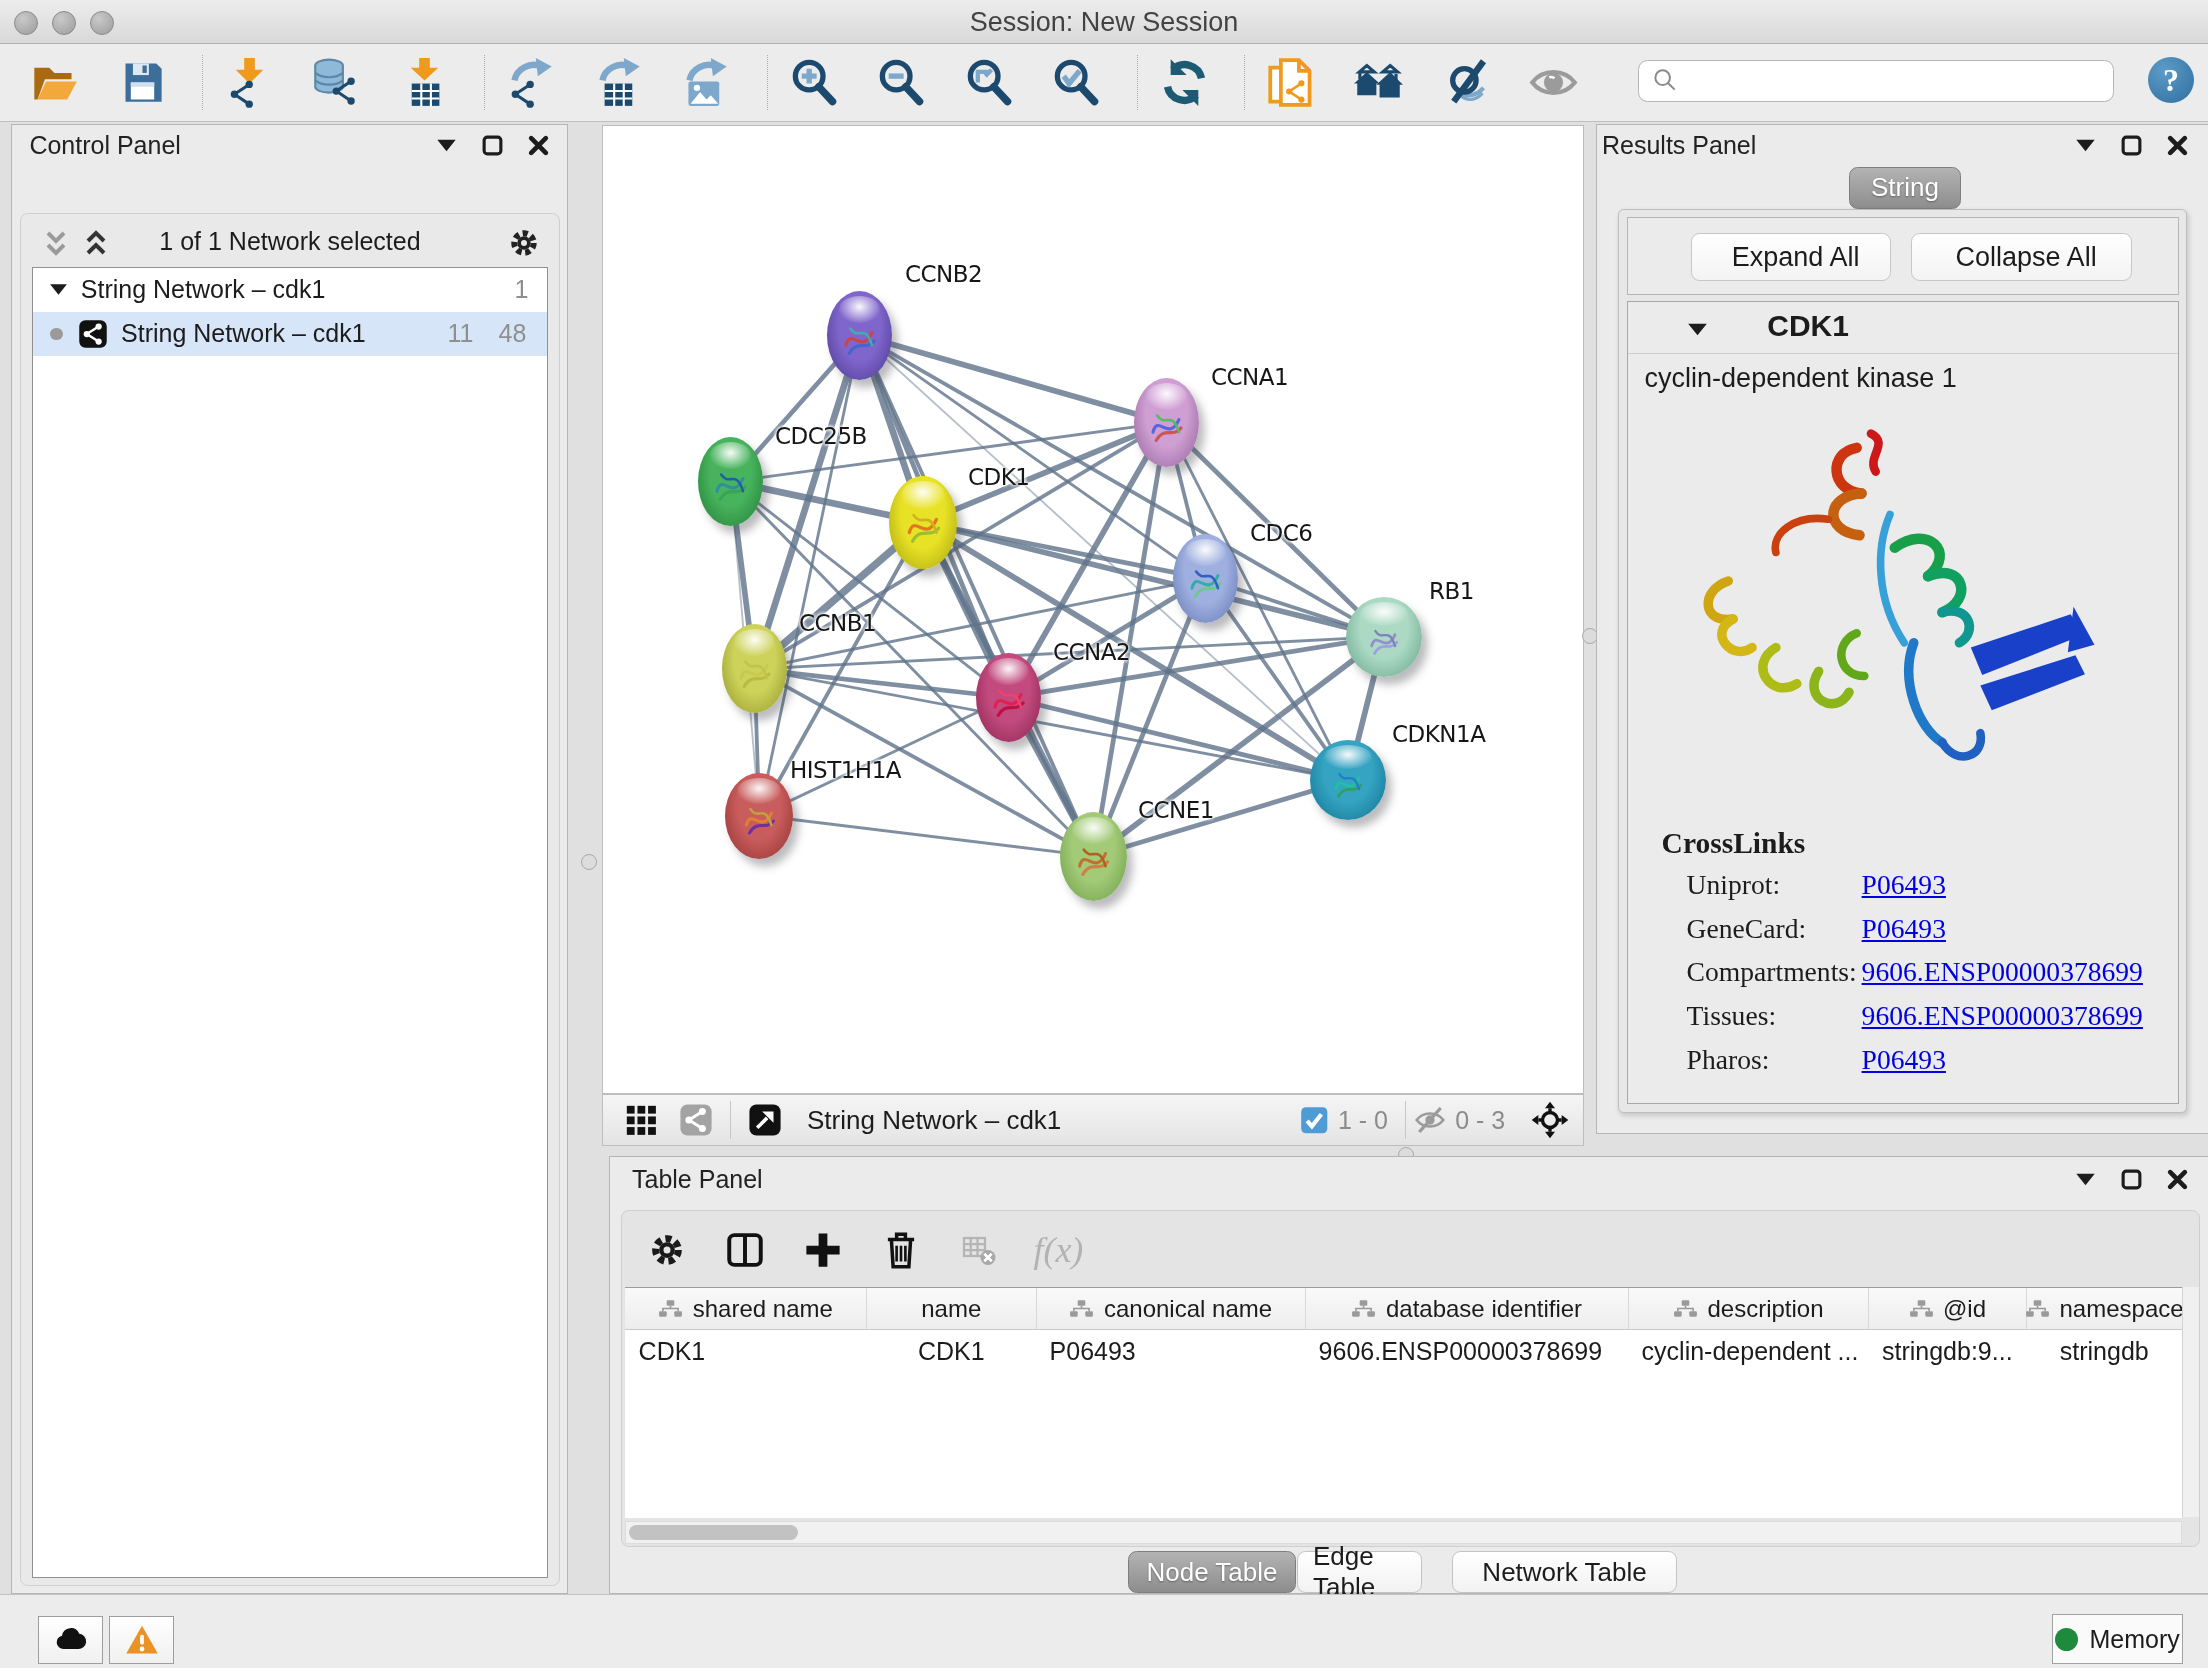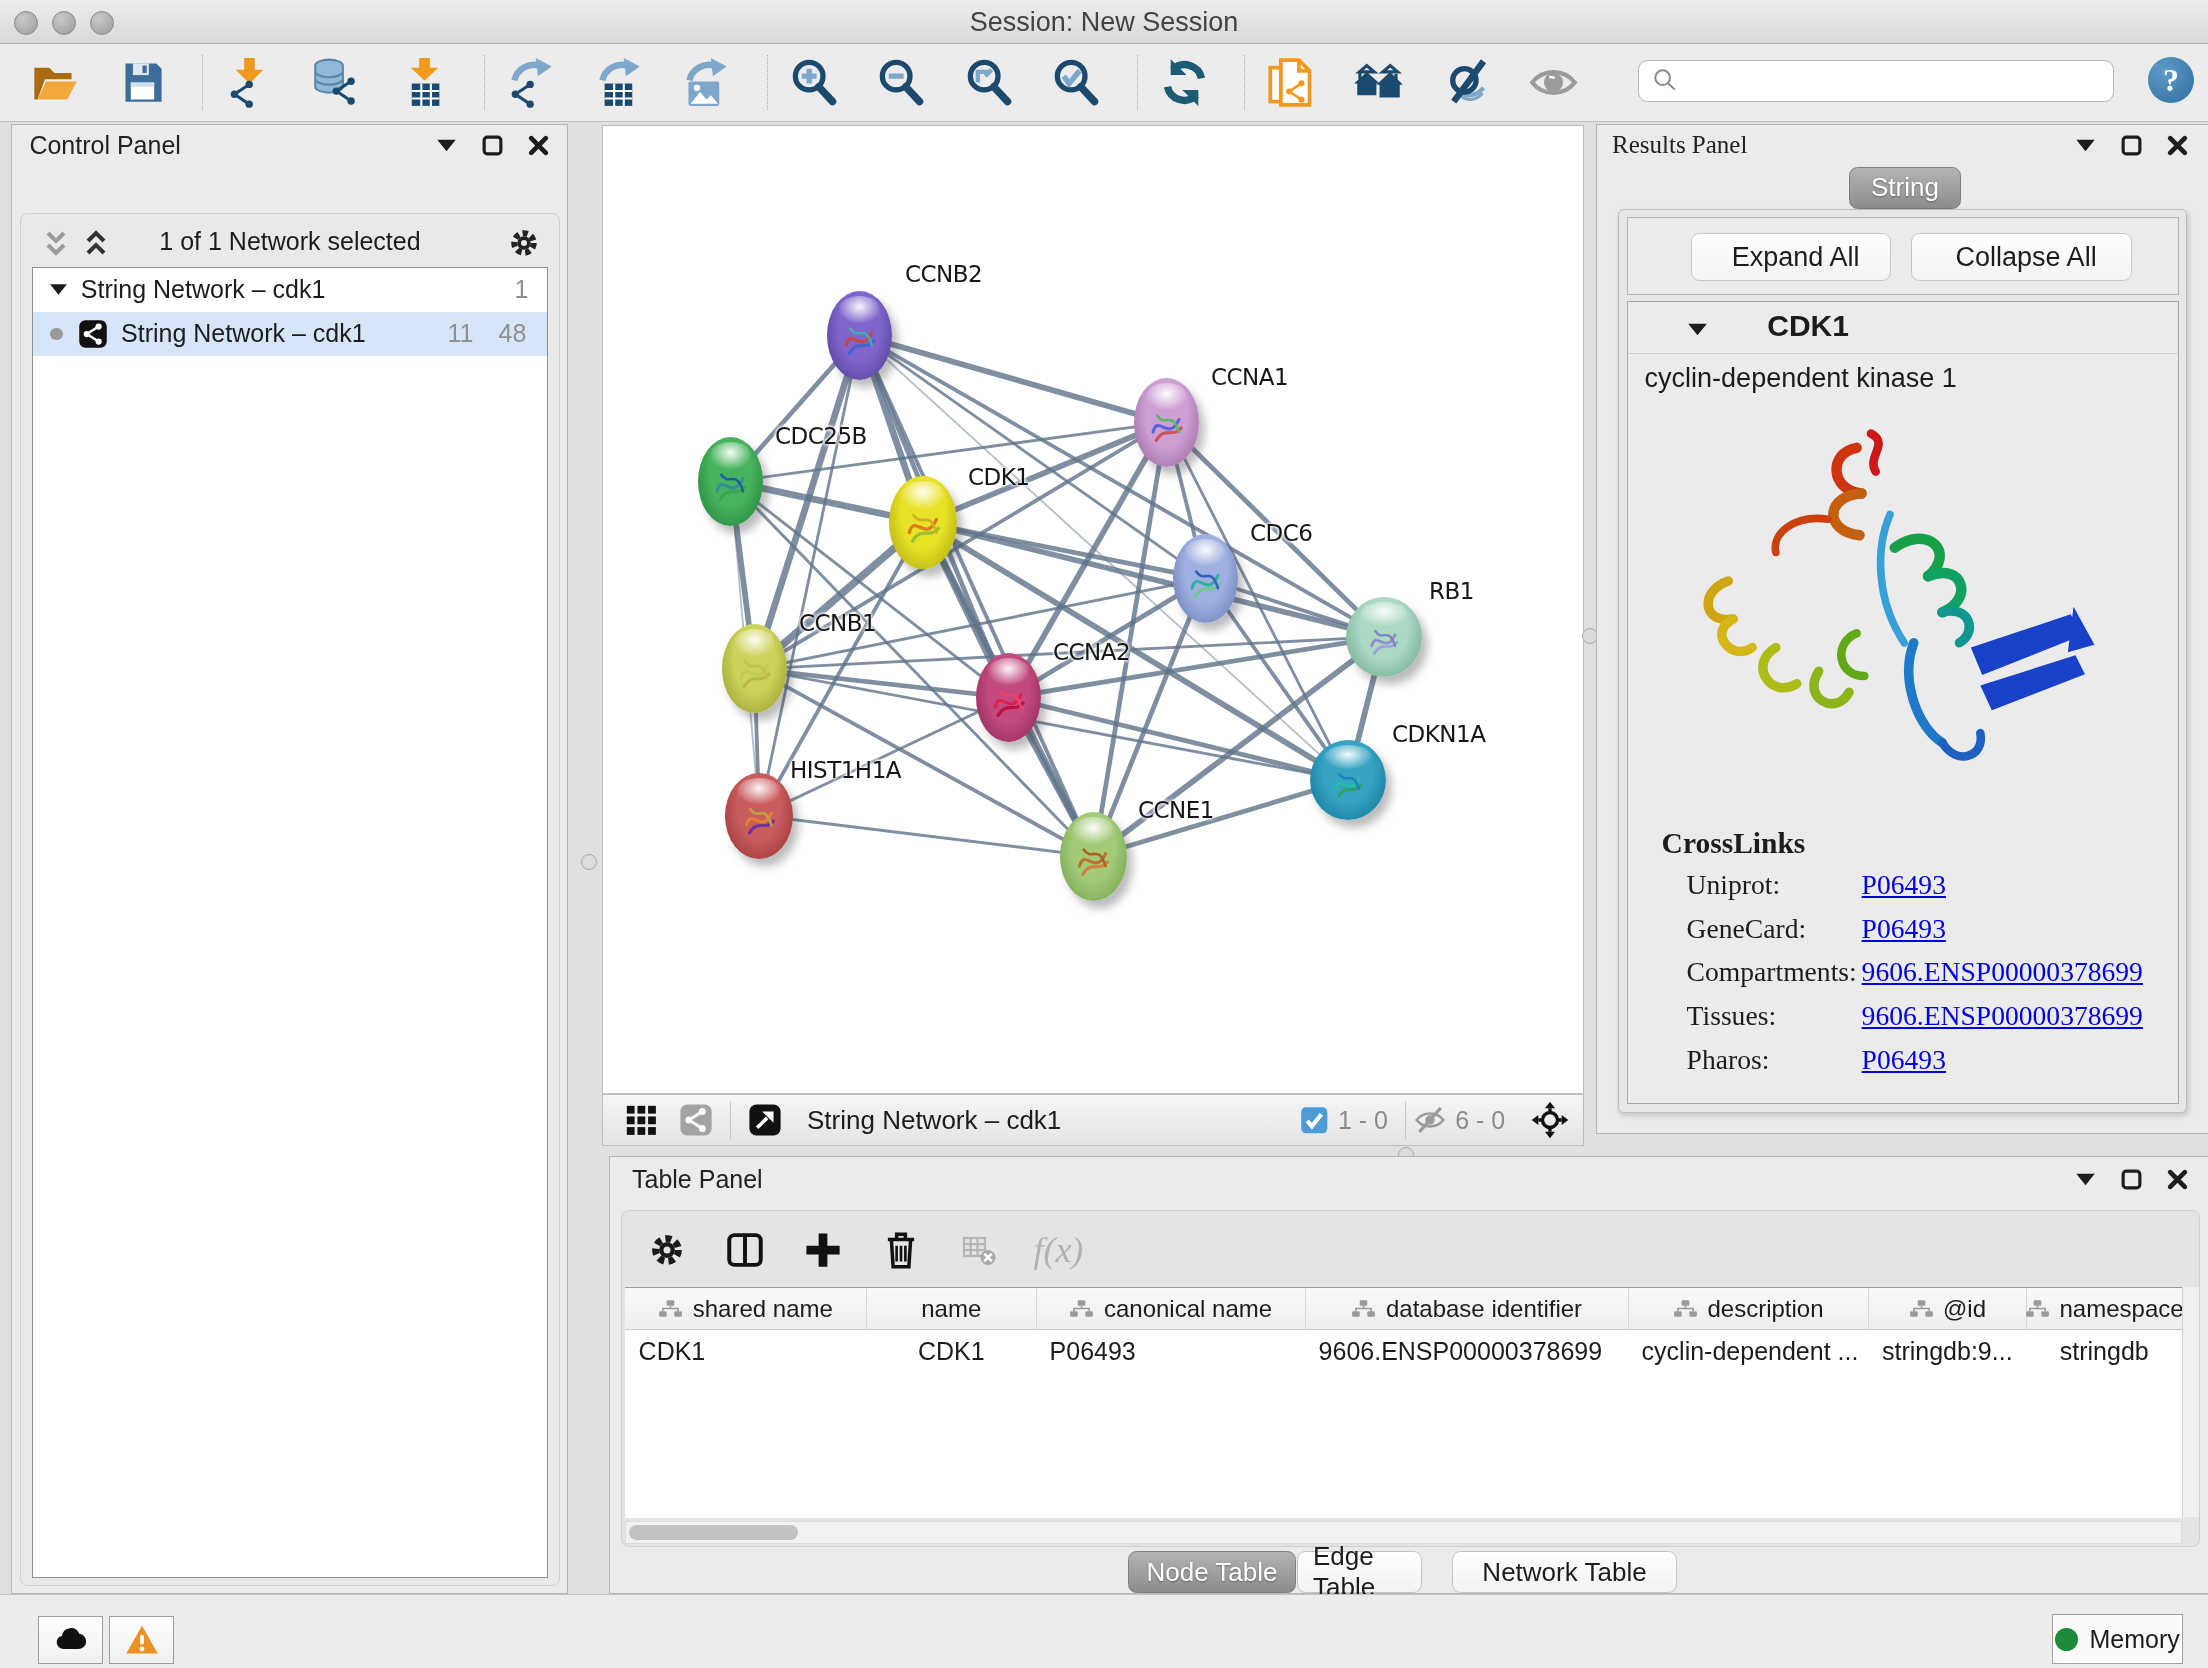--- a/index.html
+++ b/index.html
@@ -74,21 +74,21 @@
   .nb-sep{width:0;height:38px;border-left:1px solid #c6c6c6;margin:0 17px;}
   .nb-title{font-size:26px;margin-left:25px;}
   .nb-count{font-size:25px;color:#8b8b8b;margin:0 9.5px;}
 
   
   .split-dot{position:absolute;width:14.3px;height:14.3px;border-radius:50%;background:#dcdcdc;border:1px solid #a9a9a9;}
 
   
   .results-panel{position:absolute;left:1596px;top:1.9px;width:613px;height:1010px;background:#ebebeb;
     border:1px solid #b6b6b6;box-sizing:border-box;}
-  .rp-header{position:absolute;left:15px;top:5.7px;font-family:Liberation Serif, serif;}
+  .rp-header{position:absolute;left:5px;top:5.7px;}
   .rp-icons{right:19px;top:9.5px;}
   .rp-tab{position:absolute;left:252px;top:42px;}
   .rp-box{position:absolute;left:21px;top:84px;width:569px;height:904px;background:#e7e7e7;
     border:1px solid #bdbdbd;border-radius:5.7px;box-shadow:1.9px 2.9px 4.8px rgba(0,0,0,.15);box-sizing:border-box;}
   .rp-buttons{position:absolute;left:7.6px;top:7.6px;width:552px;height:78px;border:1.9px solid #b5b5b5;
     background:#ebebeb;box-sizing:border-box;}
   .rp-btn{position:absolute;top:15px;height:46px;background:linear-gradient(#fff,#f3f3f3);
     border:1px solid #c6c6c6;border-radius:8.6px;font-size:27px;display:flex;align-items:center;justify-content:center;padding-left:10px;}
   .rp-entry{position:absolute;left:7.6px;top:91px;width:552px;height:803px;border:1.9px solid #a8a8a8;
     background:#ebebeb;box-sizing:border-box;}
@@ -583,21 +583,21 @@
       </div>
       <div class="nb-count">1 - 0</div>
       <div class="nb-sep" style="margin:0 7.6px"></div>
       <div class="bico">
         <svg viewBox="0 0 48 48" style="width:32px;height:32px">
             <path d="M4 24c10-13 30-13 40 0-10 13-30 13-40 0z" fill="none" stroke="#9b9b9b" stroke-width="4"></path>
             <circle cx="24" cy="24" r="7" fill="#9b9b9b"></circle>
             <path d="M40 6L8 42" stroke="#9b9b9b" stroke-width="5"></path>
           </svg>
       </div>
-      <div class="nb-count">6 - 0</div>
+      <div class="nb-count">0 - 3</div>
       <div class="bico" style="margin:0 13.3px 0 15px">
         <svg viewBox="0 0 48 48" style="width:40px;height:40px">
             <circle cx="24" cy="24" r="9" fill="none" stroke="#111" stroke-width="4"></circle>
             <path d="M24 2l6 8H18zM24 46l6-8H18zM2 24l8-6v12zM46 24l-8-6v12z" fill="#111"></path>
             <path d="M24 10v6M24 32v6M10 24h6M32 24h6" stroke="#111" stroke-width="4"></path>
           </svg>
       </div>
     </div>
 
     <div class="split-dot" style="left:581px;top:732px"></div>

